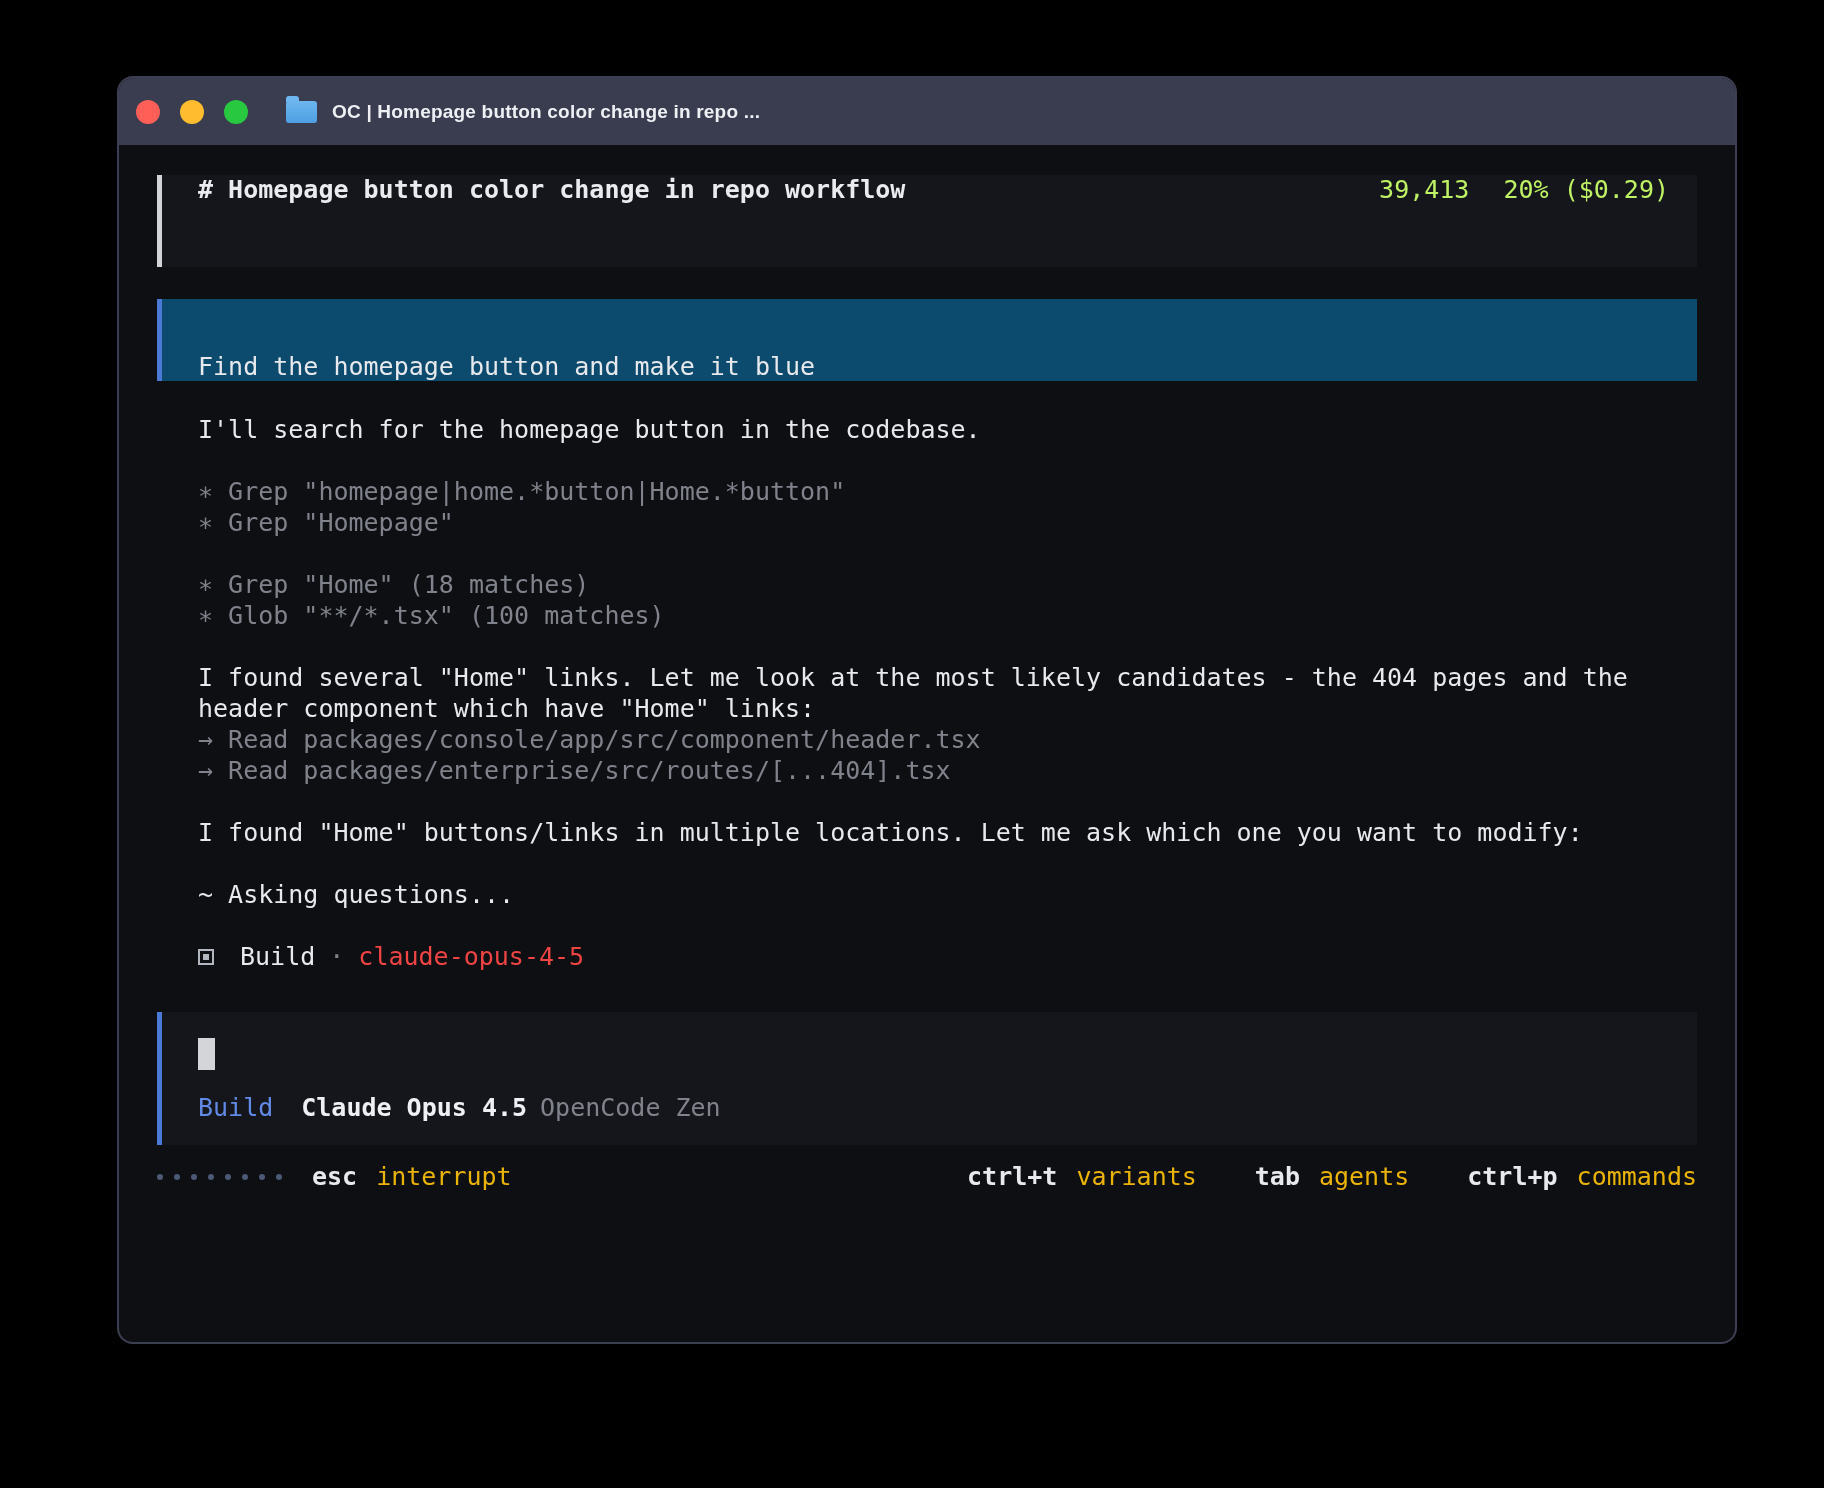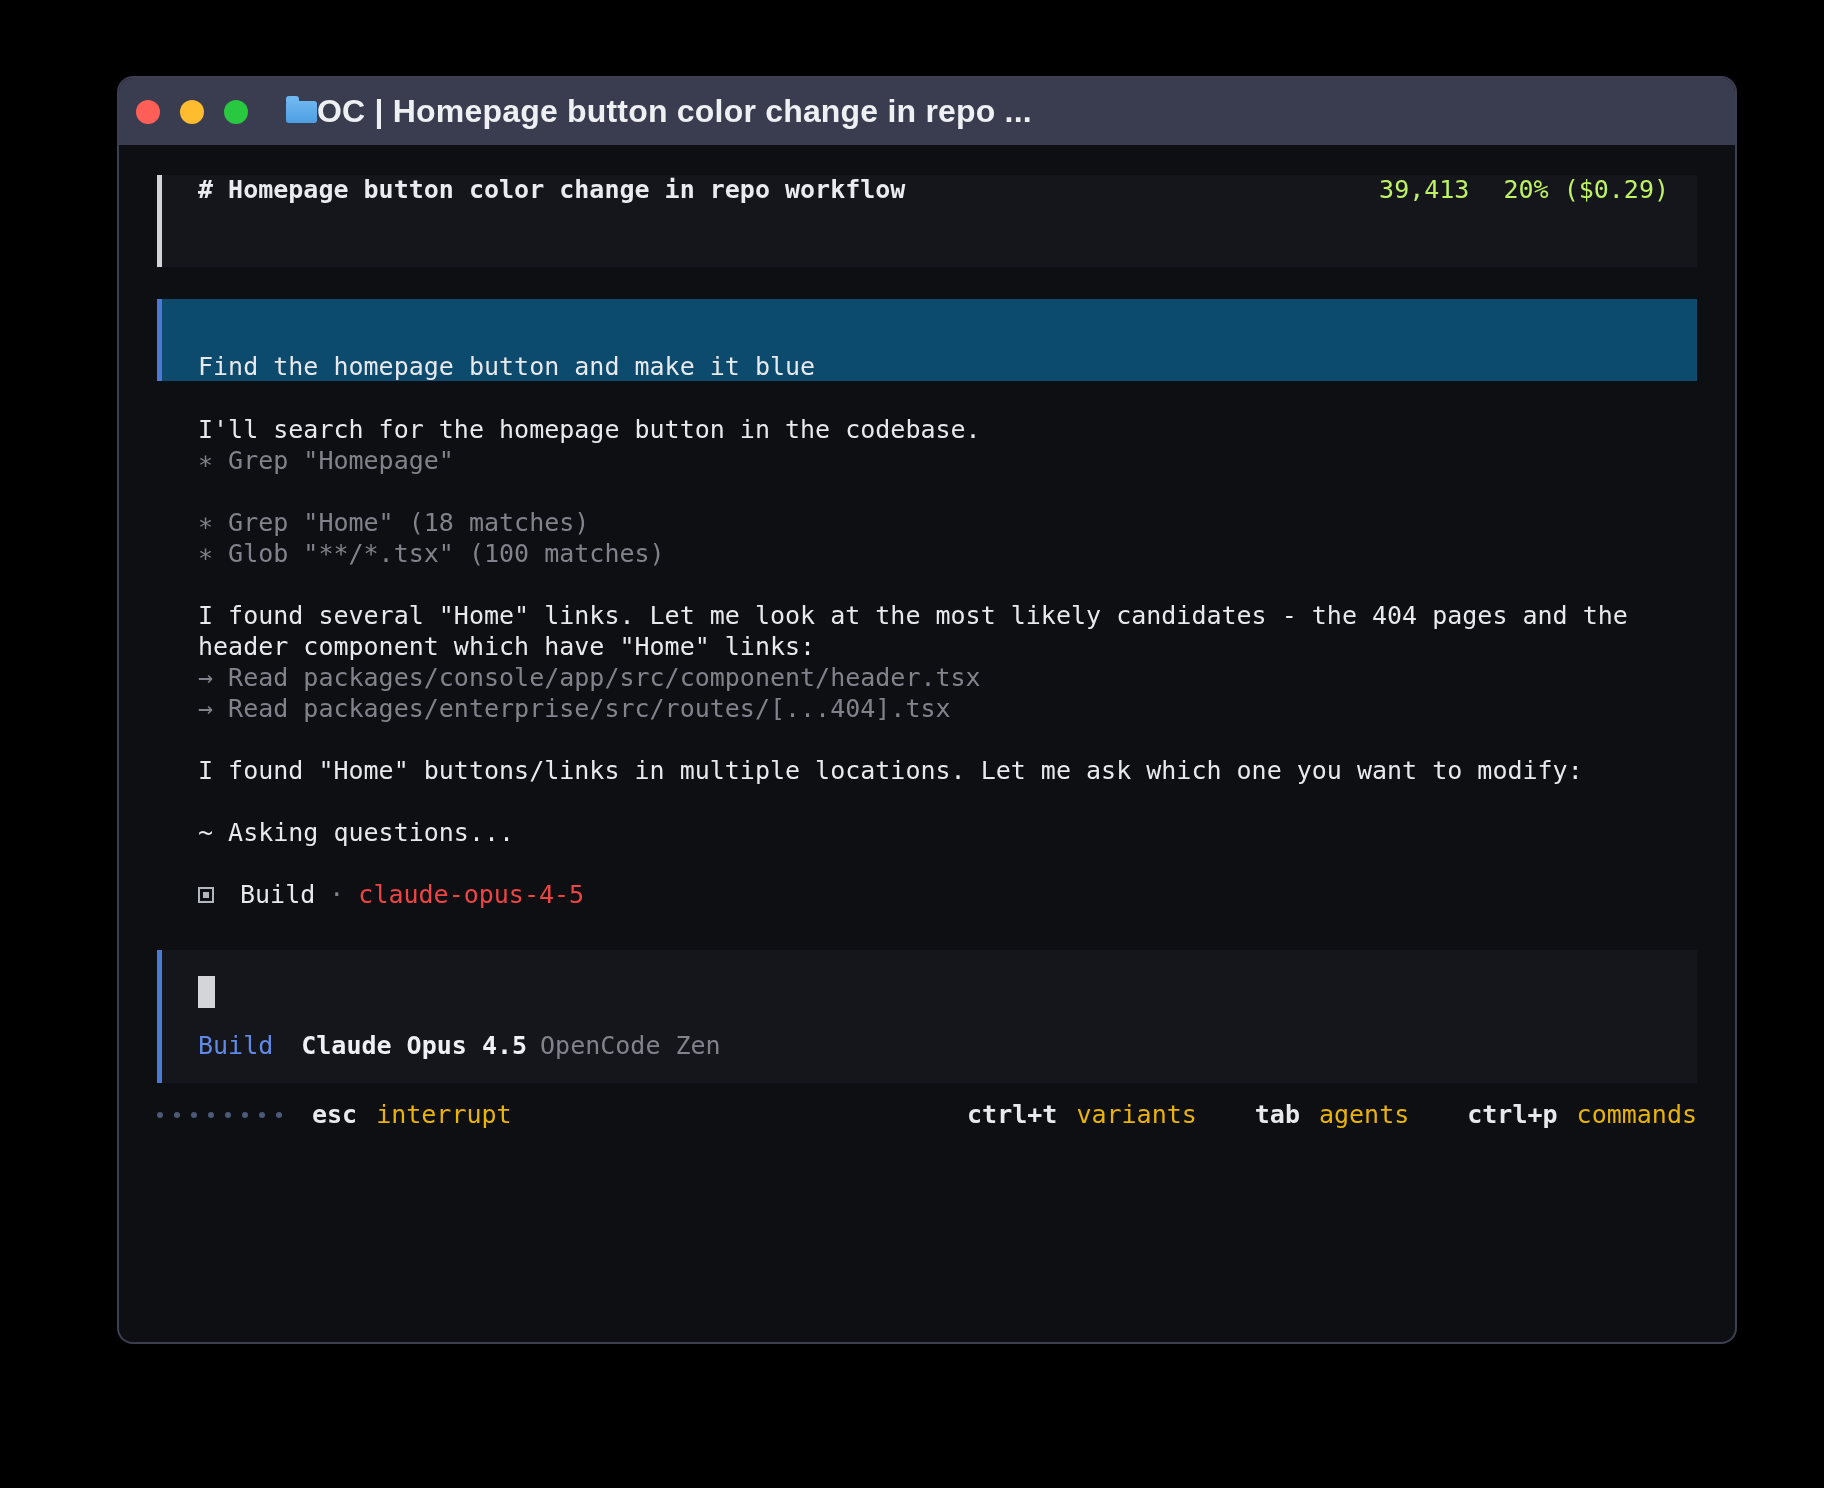--- a/index.html
+++ b/index.html
@@ -24,22 +24,22 @@
   .light.zoom  { background:#28c840; }
   .folder {
     width:31px; height:22px; margin-left:38px; position:relative;
     background:linear-gradient(#6db6ef,#4d9fe3); border-radius:3px;
   }
   .folder::before {
     content:''; position:absolute; top:-5px; left:0; width:13px; height:6px;
     background:#6db6ef; border-radius:3px 3px 0 0;
   }
   .win-title {
-    font-family:"Liberation Sans",sans-serif;
-    font-weight:bold; font-size:32px; color:#eef0f4; letter-spacing:.2px;
+    margin-left:15px; font-family:"Liberation Sans",sans-serif;
+    font-weight:bold; font-size:19px; color:#eef0f4; letter-spacing:.2px;
     white-space:nowrap;
   }
 
   
   .content {
     padding:30px 38px 0 38px; font-size:25px; color:#e8e9ec;
   }
 
   .header-block {
     height:92px; background:#15161b; border-left:5px solid #d2d4d9;
@@ -120,20 +120,21 @@
         <span>20% ($0.29)</span>
       </span>
     </div>
 
     <div class="user-block">
       <span>Find the homepage button and make it blue</span>
     </div>
 
     <div class="transcript">
       <div class="line">I'll search for the homepage button in the codebase.</div>
+      <div class="line tool g">∗ Grep "homepage|home.*button|Home.*button"</div>
       <div class="line tool">∗ Grep "Homepage"</div>
       <div class="line tool g">∗ Grep "Home" (18 matches)</div>
       <div class="line tool">∗ Glob "**/*.tsx" (100 matches)</div>
       <div class="line g">I found several "Home" links. Let me look at the most likely candidates - the 404 pages and the header component which have "Home" links:</div>
       <div class="line tool">→ Read packages/console/app/src/component/header.tsx</div>
       <div class="line tool">→ Read packages/enterprise/src/routes/[...404].tsx</div>
       <div class="line g">I found "Home" buttons/links in multiple locations. Let me ask which one you want to modify:</div>
       <div class="line g">~ Asking questions...</div>
 
       <div class="agent-line">

